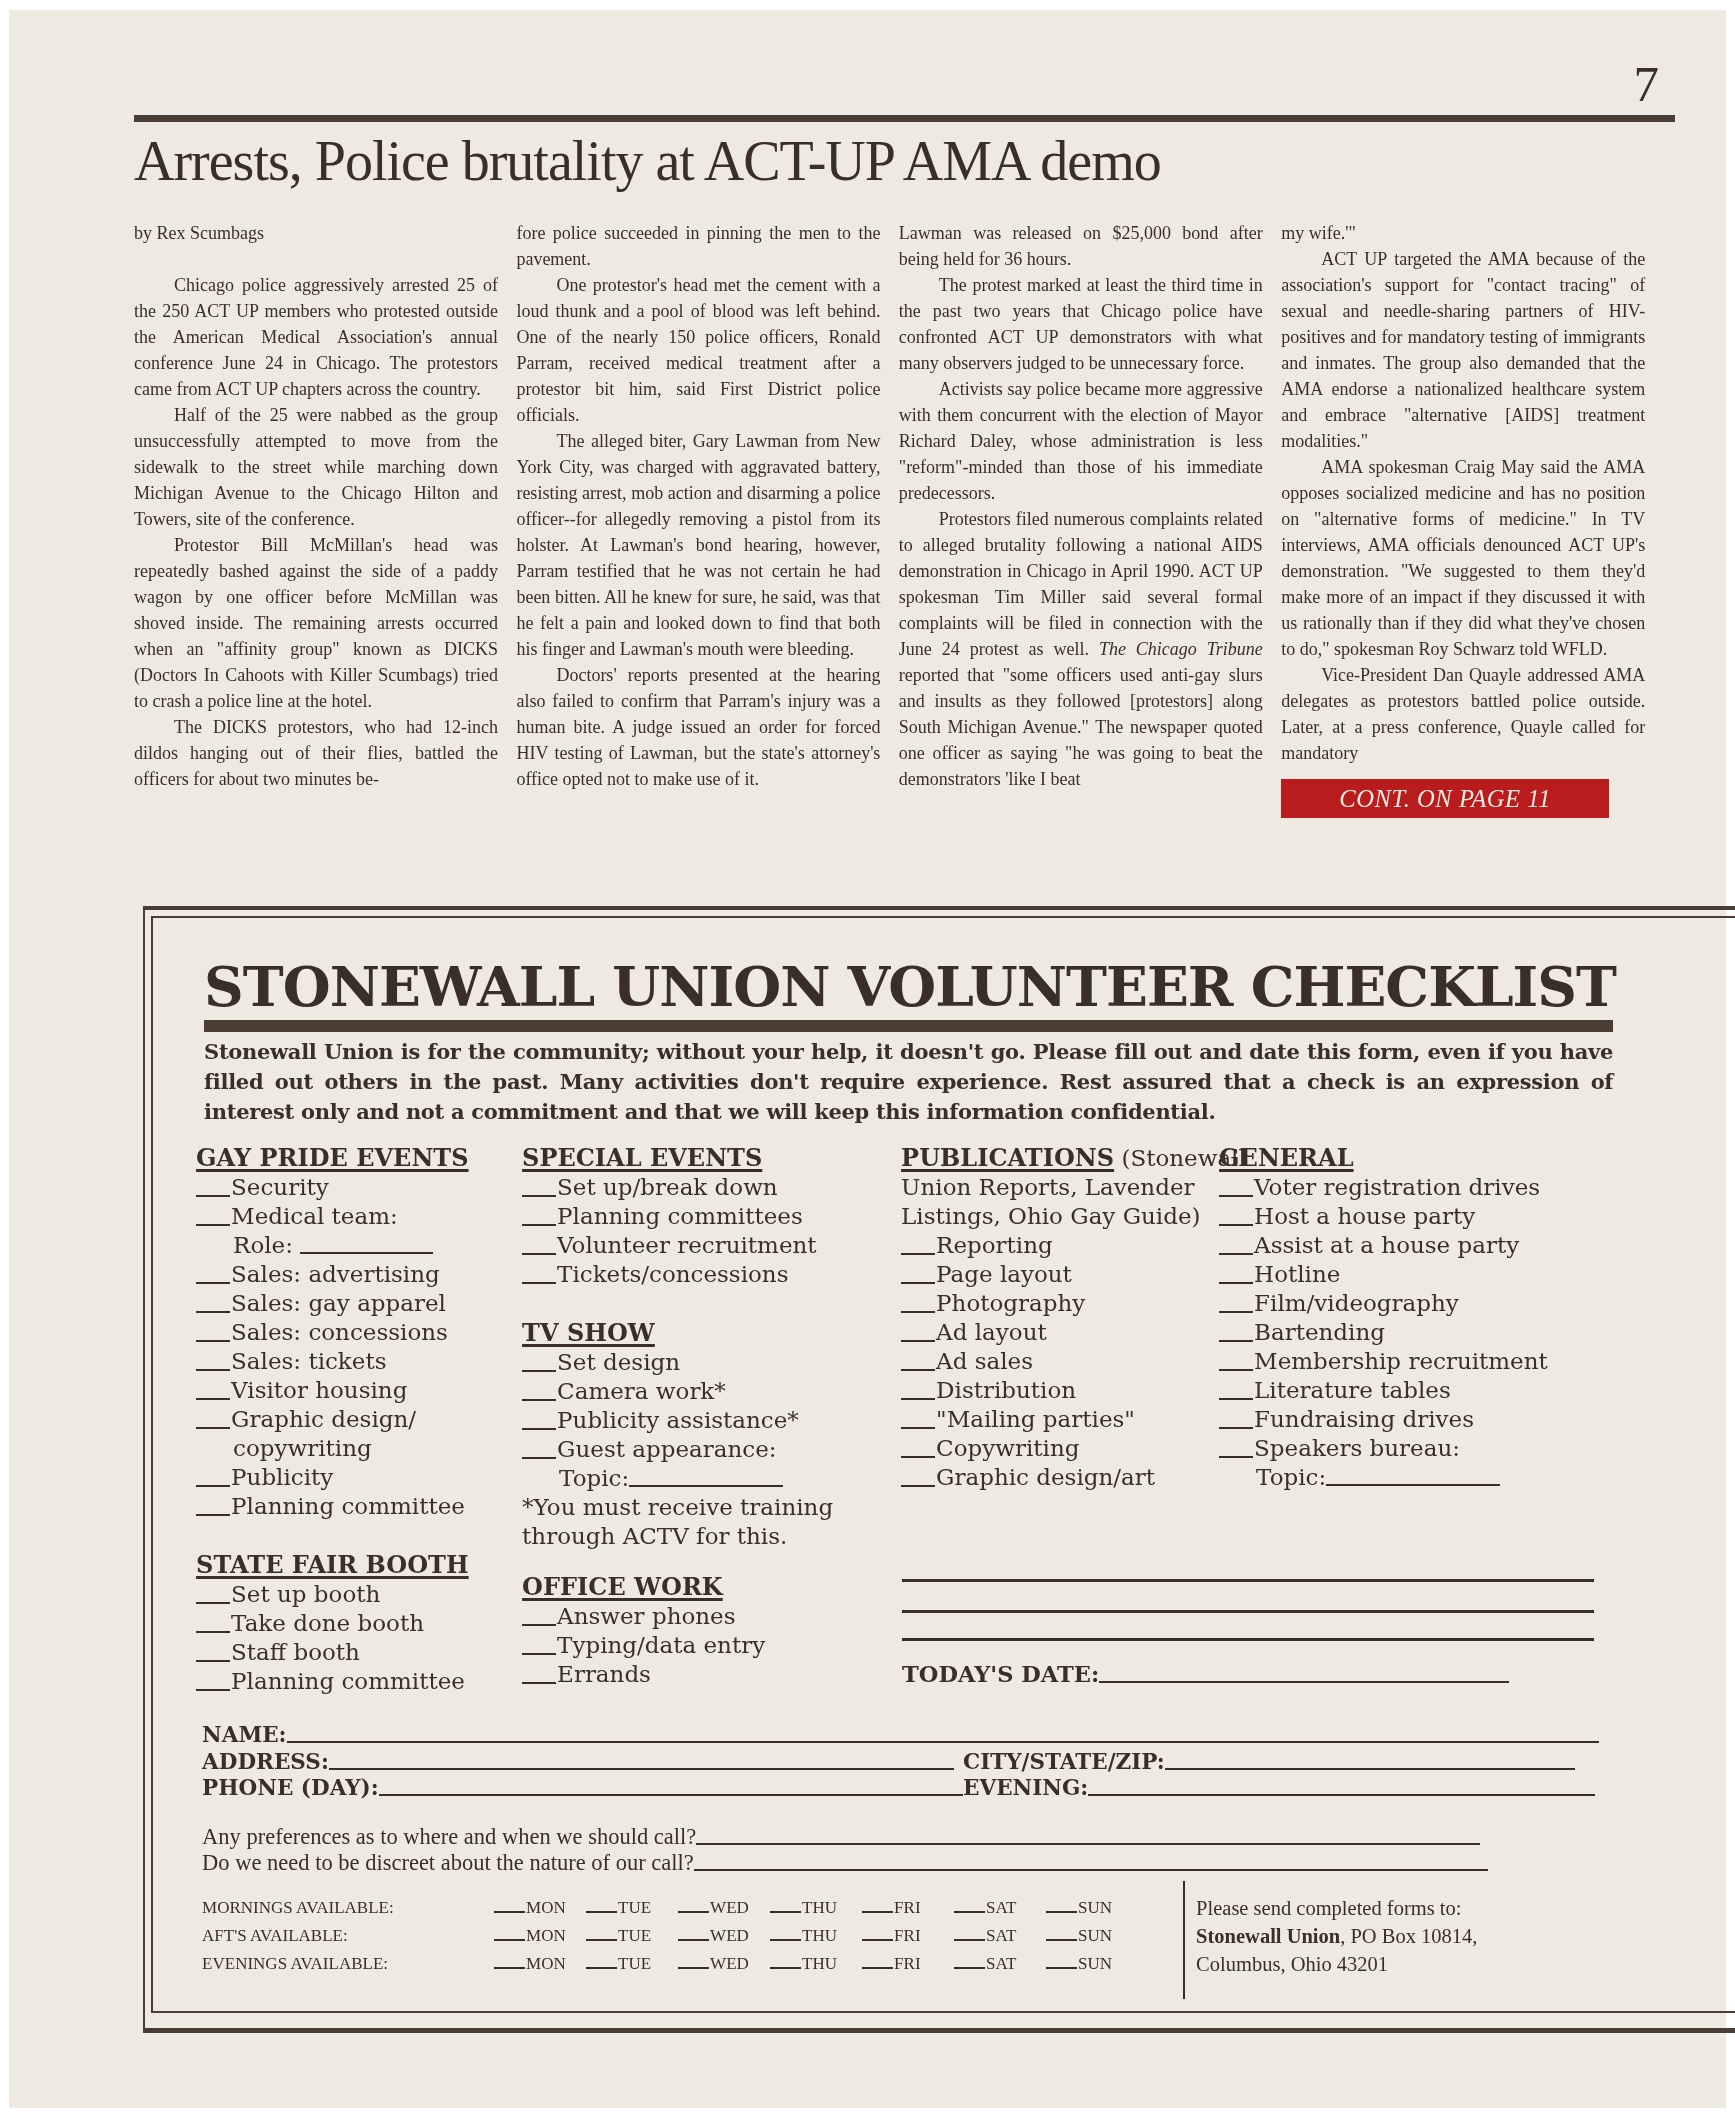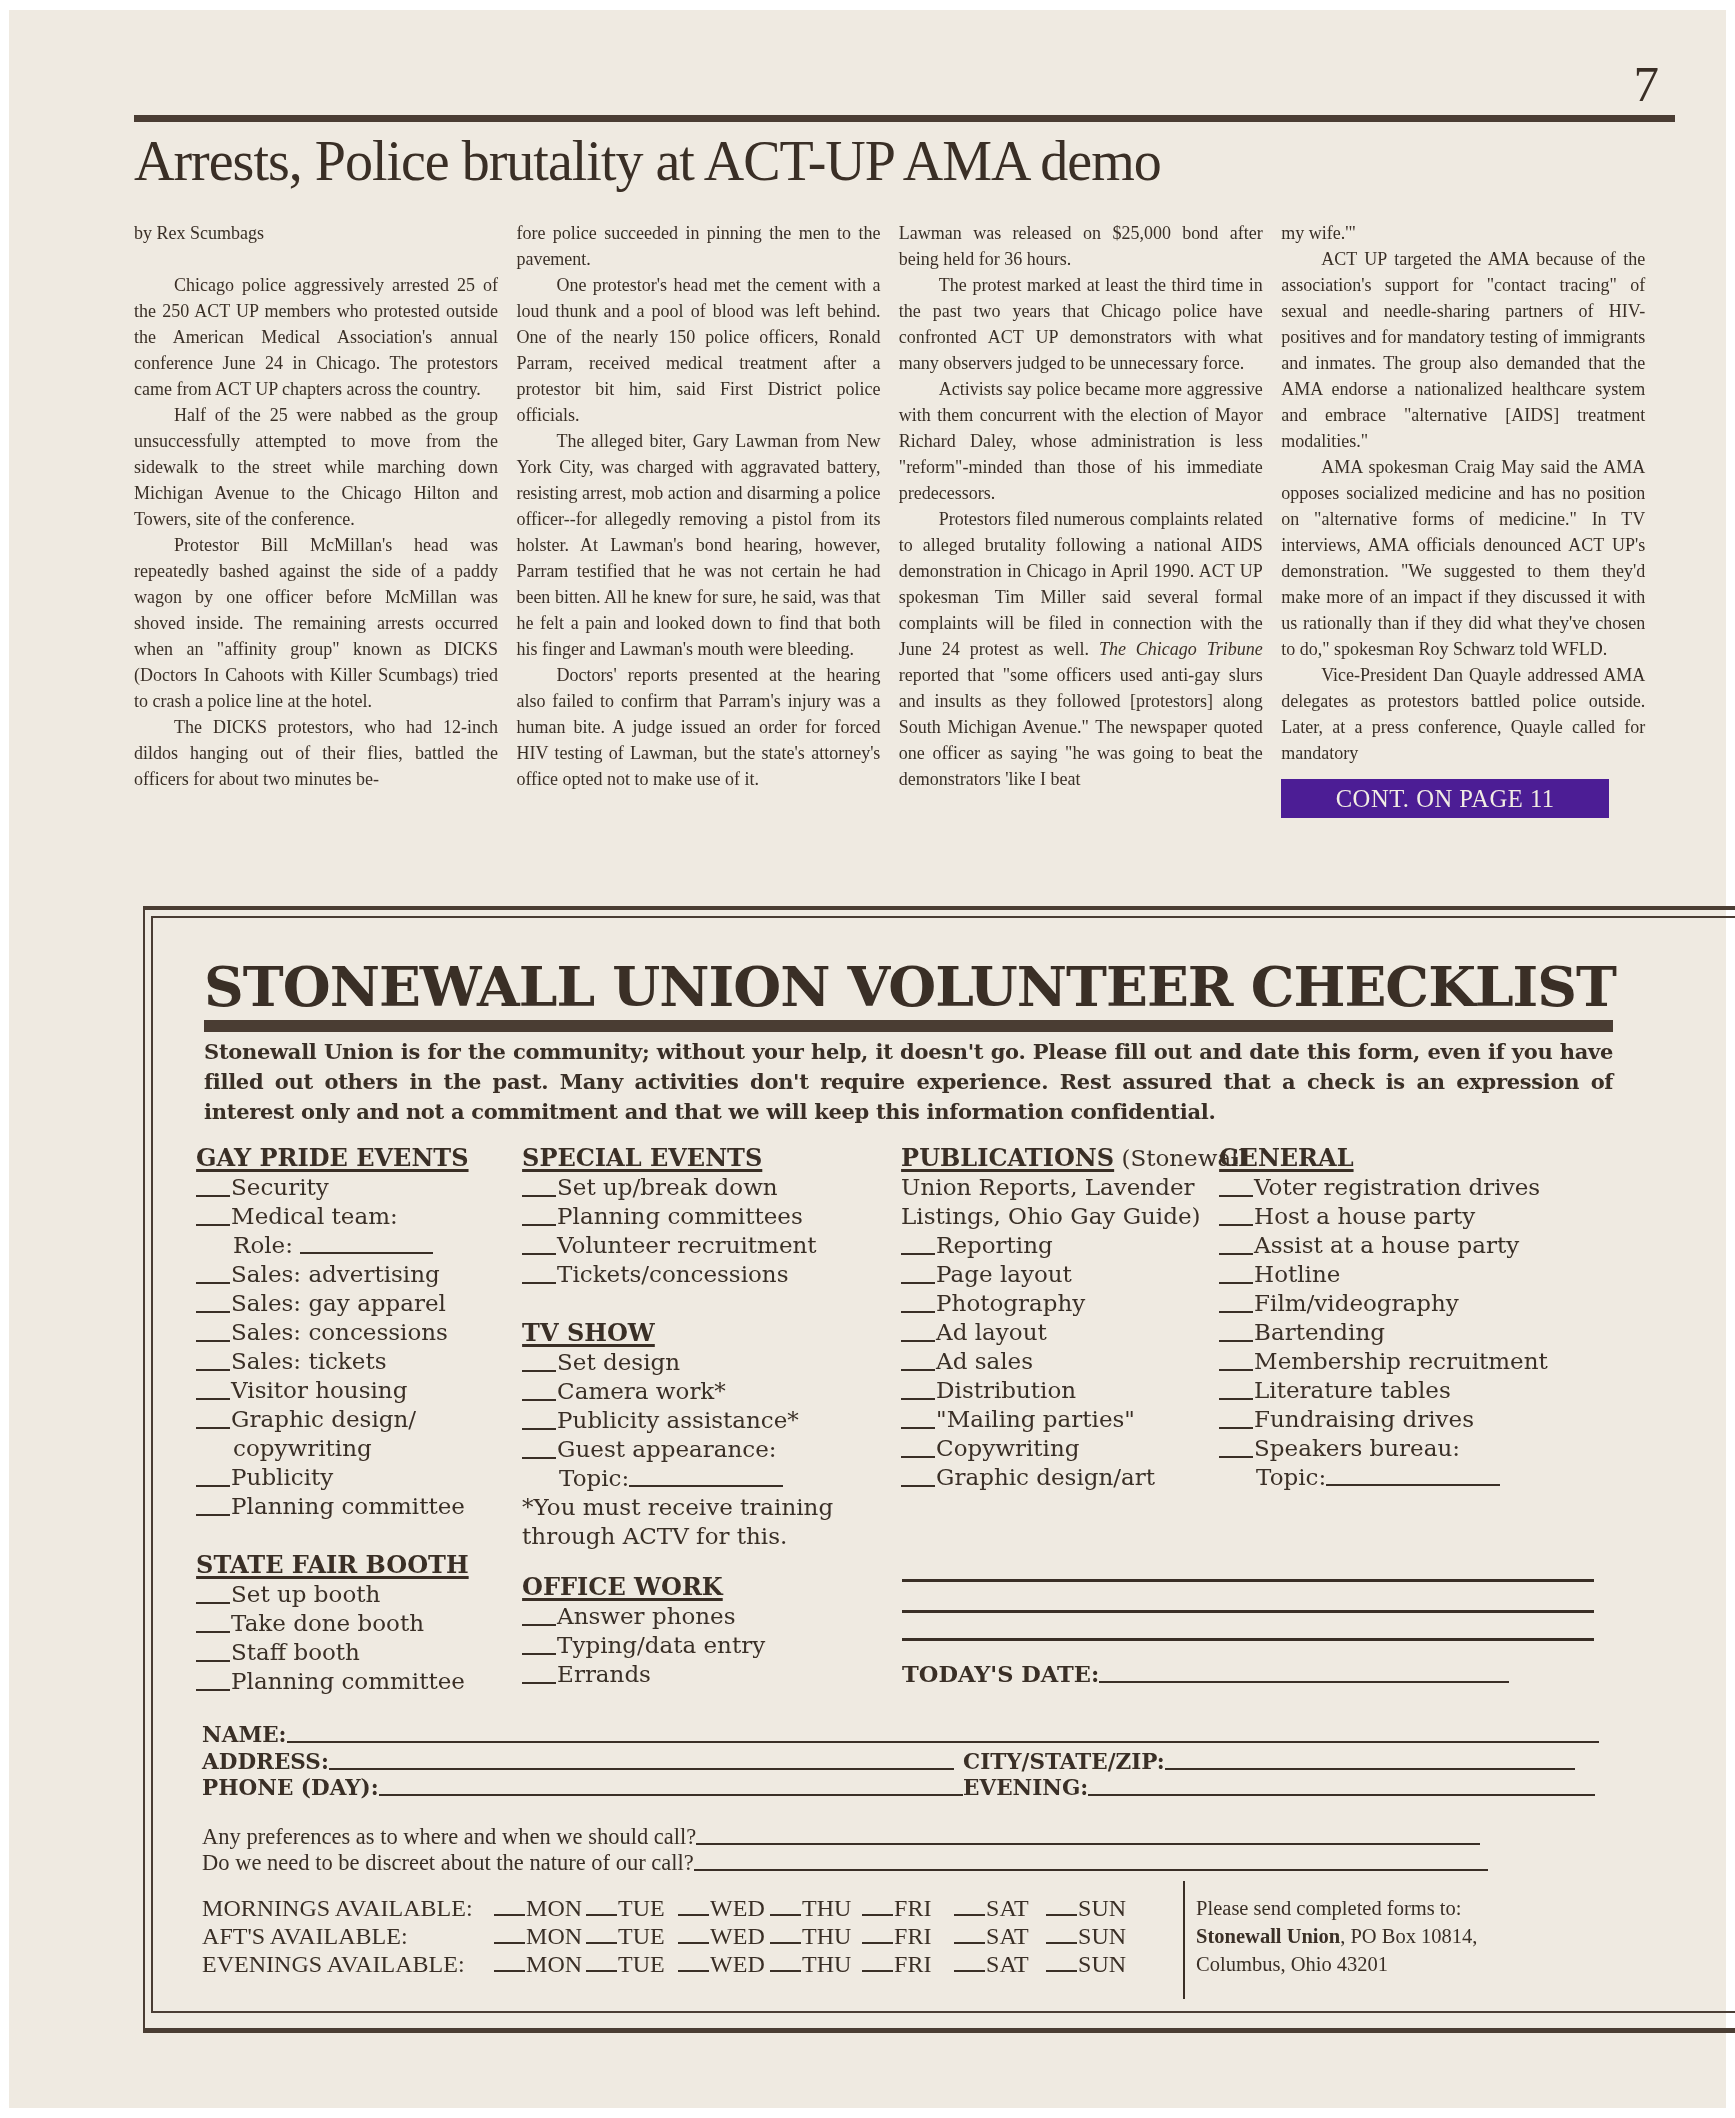--- a/index.html
+++ b/index.html
@@ -34,23 +34,24 @@
   }
   .col {
     width: 364px; font-size: 18px; line-height: 26px;
     text-align: justify; hyphens: manual;
   }
   .col p { margin: 0; text-indent: 40px; }
   .col p.noindent { text-indent: 0; }
   .col .byline { margin: 0 0 26px 0; text-indent: 0; }
   .col p + p { margin-top: 0; }
   .cont {
-    margin-top: 13.3px; background: #4c1d95; color: #f2ede4;
+    margin-top: 13.3px; background: #b91c1c; color: #f2ede4;
     text-align: center; font-size: 24.6px; line-height: 39px; letter-spacing: 0.5px;
     width: 328px;
+    font-style: italic;
   }
   
   .box-outer {
     position: absolute; left: 143px; top: 906px; width: 1646px; height: 1127px;
     border: 5.1px solid #4a3d33; border-left-width: 2px; border-top-width: 4.1px; box-sizing: border-box;
   }
   .box-inner {
     position: absolute; left: 6.1px; top: 6.1px; right: 6.1px; bottom: 15.4px;
     border: 2px solid #4a3d33;
   }
@@ -76,21 +77,21 @@
   .cl-col .item { white-space: nowrap; }
   .cl-col .item .blank { display: inline-block; width: 34px; border-bottom: 2px solid #3a2f26; margin-right: 1px; vertical-align: -2px; height: 0; }
   .cl-col .sub { padding-left: 37px; white-space: nowrap; }
   .fillline { display: inline-block; border-bottom: 2px solid #3a2f26; vertical-align: -1px; }
   .cl-col .gap { height: 29px; }
   .anyline { position: absolute; height: 2.6px; background: #3a2f26; }
   .field-row { position: absolute; font-family: "DejaVu Serif", serif; font-weight: bold; font-size: 21.5px; white-space: nowrap; }
   .field-row .fl { display: inline-block; border-bottom: 2.6px solid #3a2f26; vertical-align: -1px; }
   .pref { position: absolute; font-size: 22.5px; white-space: nowrap; }
   .pref .fl { display: inline-block; border-bottom: 2.6px solid #3a2f26; vertical-align: -1px; }
-  .avail { position: absolute; left: 49px; top: 953px; font-size: 24px; line-height: 28px; }
+  .avail { position: absolute; left: 49px; top: 953px; font-size: 17px; line-height: 28px; }
   .avail .row { display: flex; white-space: nowrap; }
   .avail .lbl { width: 292px; }
   .avail .day { width: 92px; }
   .avail .day .blank { display: inline-block; width: 31px; border-bottom: 2px solid #3a2f26; margin-right: 1px; height: 0; }
   .vdiv { position: absolute; left: 1050px; top: 948px; width: 2px; height: 118px; background: #3a2f26; }
   .send { position: absolute; left: 1066px; top: 961px; font-size: 20.5px; line-height: 28px; white-space: nowrap; }
   .send b { font-weight: bold; }
 </style>
 </head>
 <body>

